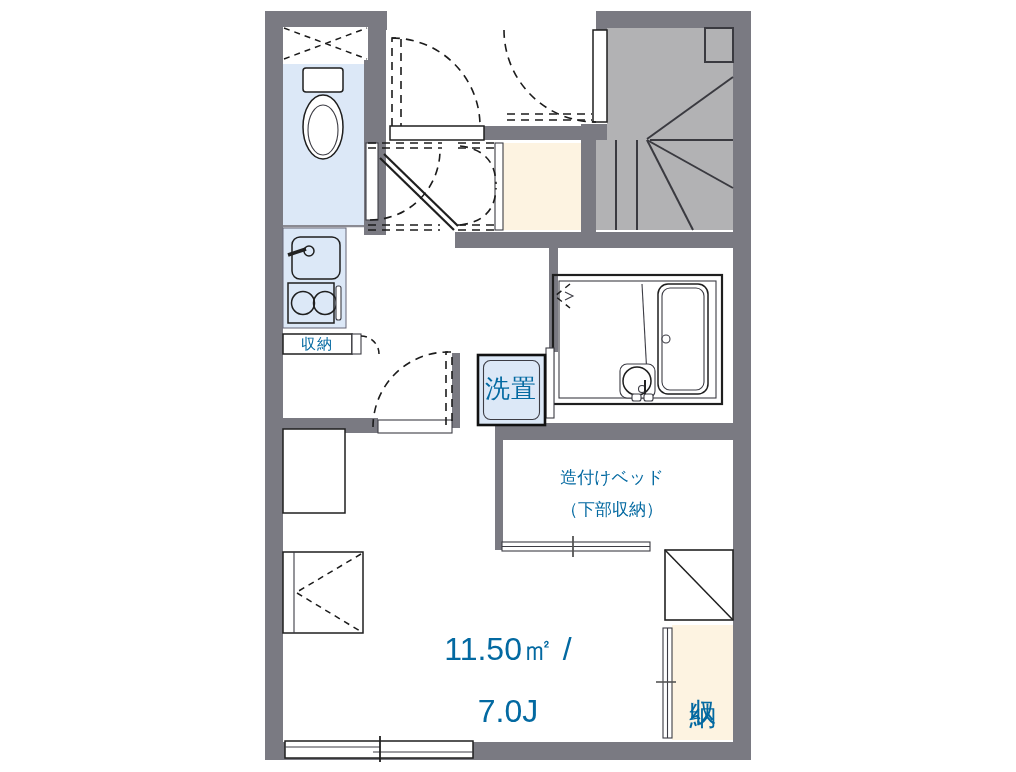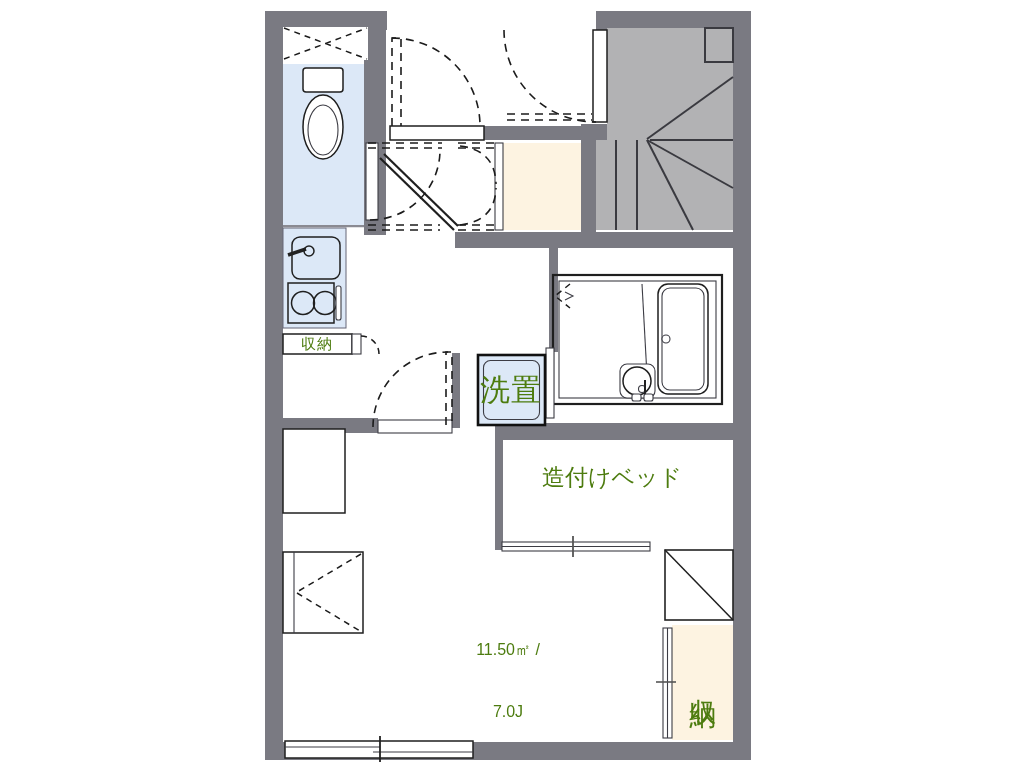--- a/index.html
+++ b/index.html
@@ -10,27 +10,27 @@
   .stairfill{fill:var(--stairs,#b2b2b4);}
   .blue{fill:var(--water_room,#dce8f7);}
   .cream{fill:var(--storage,#fdf3e1);}
   .ln{stroke:var(--line,#222);fill:none;stroke-width:1.5;}
   .ln2{stroke:var(--line,#222);fill:none;stroke-width:2.2;}
   .thin{stroke:#3c3c44;fill:none;stroke-width:1.1;}
   .dash{stroke:#1c1c1c;fill:none;stroke-width:1.6;stroke-dasharray:8 6;}
   .dash2{stroke:#1c1c1c;fill:none;stroke-width:1.5;stroke-dasharray:6 5;}
   .wfill{fill:#fff;}
   .stairln{stroke:#3a3a40;fill:none;stroke-width:2;}
-  .lbl{position:absolute;transform:translate(-50%,-50%);color:#4d7c0f;white-space:nowrap;
+  .lbl{position:absolute;transform:translate(-50%,-50%);color:#0369a1;white-space:nowrap;
        text-align:center;line-height:1.1;}
   .lbl-storage-strip{font-size:15px;letter-spacing:1px;}
-  .lbl-laundry{font-size:30px;letter-spacing:1px;}
-  .lbl-bed{font-size:23px;}
+  .lbl-laundry{font-size:25px;letter-spacing:1px;}
+  .lbl-bed{font-size:17px;}
   .lbl-room{font-size:37px;font-weight:600;letter-spacing:2px;}
-  .lbl-num{font-size:16px;}
+  .lbl-num{font-size:32px;}
   .lbl-closet{font-size:27px;writing-mode:vertical-rl;letter-spacing:4px;}
 </style>
 </head>
 <body>
 
 <div id="stage">
   <svg id="plan-svg" viewBox="0 0 1016 772">
 
     <g>
       <rect class="wall" x="265" y="11" width="18" height="749"></rect>
@@ -199,16 +199,17 @@
         <line class="thin" x1="285" y1="747" x2="380" y2="747"></line>
         <line class="thin" x1="373" y1="752" x2="473" y2="752"></line>
         <line x1="380" y1="736" x2="380" y2="762" stroke="#222" stroke-width="1.8"></line>
       </g>
     </g>
   </svg>
 
   <div class="lbl lbl-storage-strip" style="left:317px;top:344px;">収納</div>
   <div class="lbl lbl-laundry" style="left:511px;top:389px;">洗置</div>
   <div class="lbl lbl-bed" style="left:612px;top:478px;">造付けベッド</div>
+  <div class="lbl lbl-bed" style="left:612px;top:510px;">（下部収納）</div>
   <div class="lbl lbl-num" style="left:508px;top:650px;">11.50㎡ /</div>
   <div class="lbl lbl-num" style="left:508px;top:712px;">7.0J</div>
   <div class="lbl lbl-closet" style="left:702px;top:681px;">収納</div>
 </div>
 
 </body></html>

